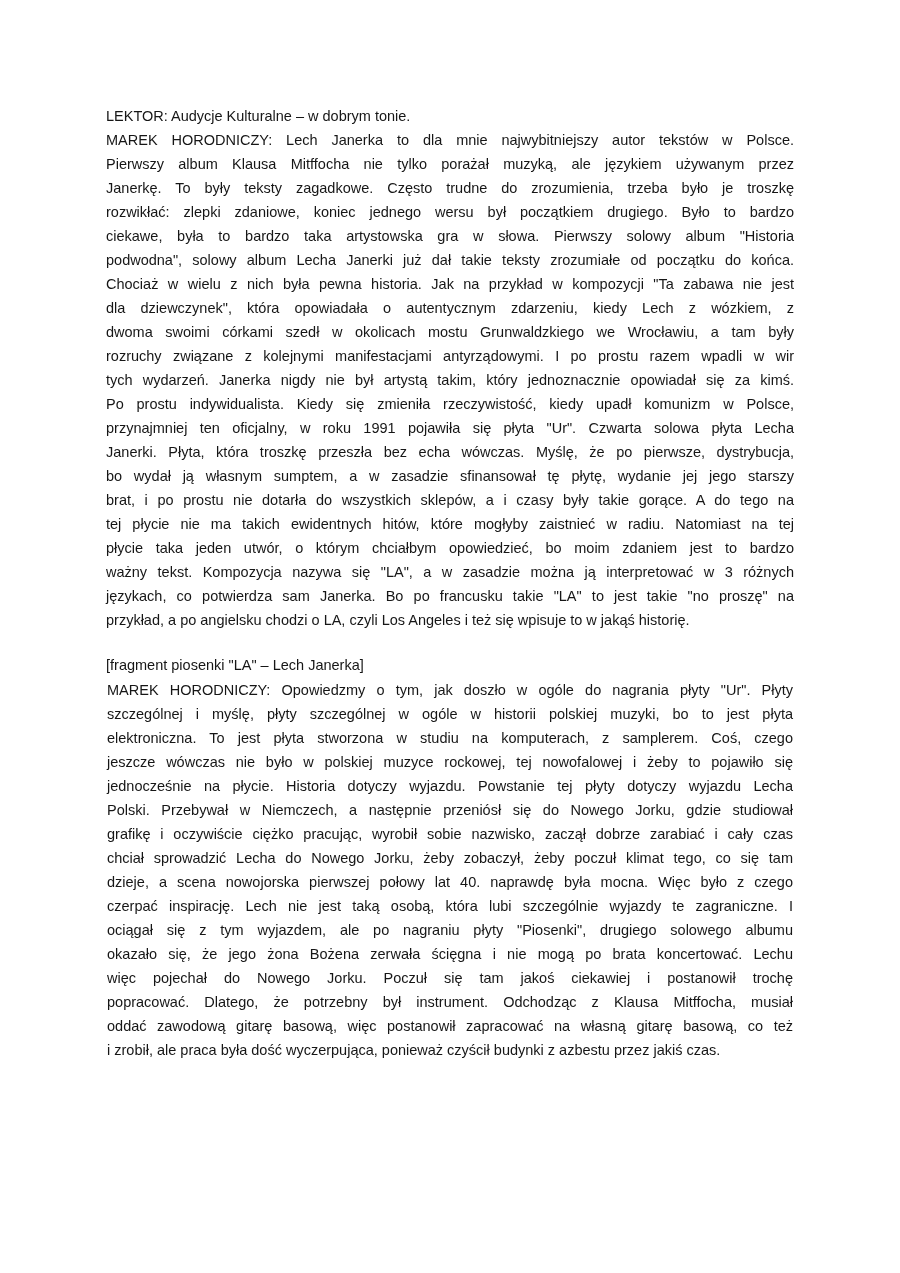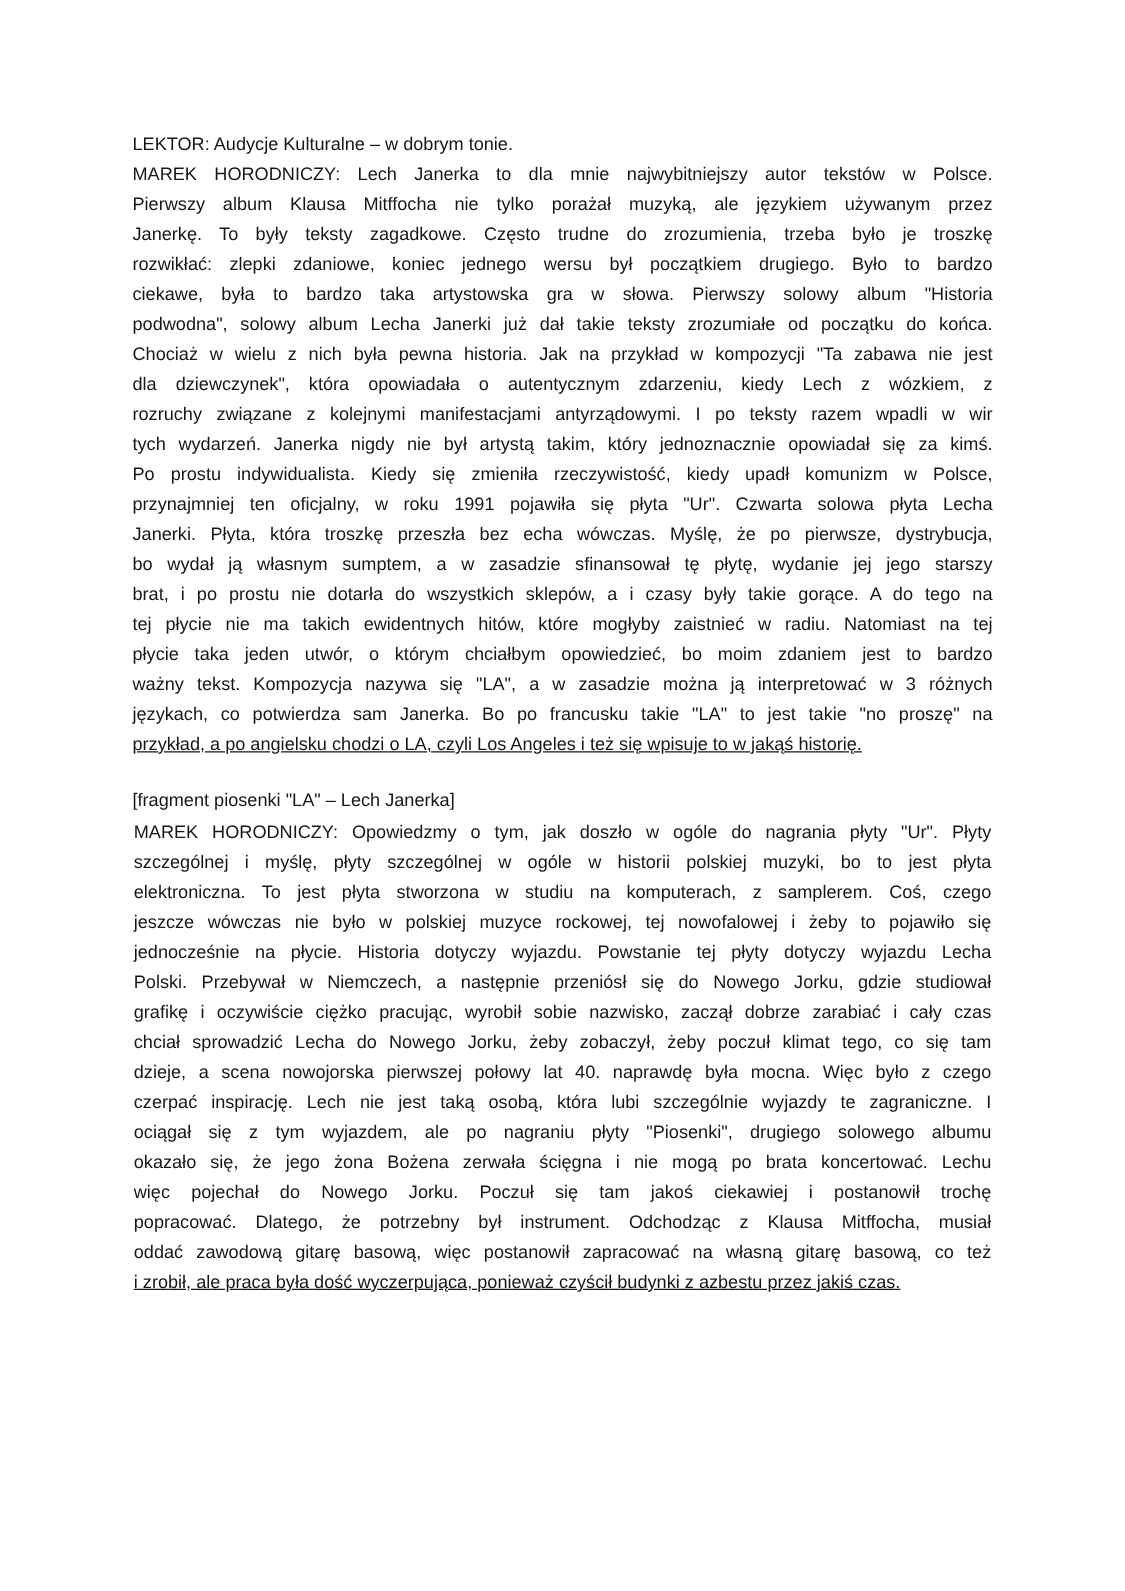--- a/index.html
+++ b/index.html
@@ -33,41 +33,41 @@
     .lektor-line   { margin: 0 0 43px 0; }
     .para-1        { margin: 0 0 21px 0; }
     .fragment-note { margin: 0 0 51px 0; }
     .para-2        { margin: 1px; }
     .para .line {
       text-align: justify;
       text-align-last: justify;
     }
     .para .line.last {
       text-align-last: left;
-      text-decoration: underline;
     }
   </style>
 </head>
 <body>
 
 <div class="page">
   <div class="doc-text">
 
     <p class="single-line lektor-line">LEKTOR: Audycje Kulturalne – w dobrym tonie.</p>
 
     <div class="para para-1">
         <div class="line">MAREK HORODNICZY: Lech Janerka to dla mnie najwybitniejszy autor tekstów w Polsce.</div>
         <div class="line">Pierwszy album Klausa Mitffocha nie tylko porażał muzyką, ale językiem używanym przez</div>
         <div class="line">Janerkę. To były teksty zagadkowe. Często trudne do zrozumienia, trzeba było je troszkę</div>
         <div class="line">rozwikłać: zlepki zdaniowe, koniec jednego wersu był początkiem drugiego. Było to bardzo</div>
         <div class="line">ciekawe, była to bardzo taka artystowska gra w słowa. Pierwszy solowy album "Historia</div>
         <div class="line">podwodna", solowy album Lecha Janerki już dał takie teksty zrozumiałe od początku do końca.</div>
         <div class="line">Chociaż w wielu z nich była pewna historia. Jak na przykład w kompozycji "Ta zabawa nie jest</div>
         <div class="line">dla dziewczynek", która opowiadała o autentycznym zdarzeniu, kiedy Lech z wózkiem, z</div>
-        <div class="line">rozruchy związane z kolejnymi manifestacjami antyrządowymi. I po teksty razem wpadli w wir</div>
+        <div class="line">dwoma swoimi córkami szedł w okolicach mostu Grunwaldzkiego we Wrocławiu, a tam były</div>
+        <div class="line">rozruchy związane z kolejnymi manifestacjami antyrządowymi. I po prostu razem wpadli w wir</div>
         <div class="line">tych wydarzeń. Janerka nigdy nie był artystą takim, który jednoznacznie opowiadał się za kimś.</div>
         <div class="line">Po prostu indywidualista. Kiedy się zmieniła rzeczywistość, kiedy upadł komunizm w Polsce,</div>
         <div class="line">przynajmniej ten oficjalny, w roku 1991 pojawiła się płyta "Ur". Czwarta solowa płyta Lecha</div>
         <div class="line">Janerki. Płyta, która troszkę przeszła bez echa wówczas. Myślę, że po pierwsze, dystrybucja,</div>
         <div class="line">bo wydał ją własnym sumptem, a w zasadzie sfinansował tę płytę, wydanie jej jego starszy</div>
         <div class="line">brat, i po prostu nie dotarła do wszystkich sklepów, a i czasy były takie gorące. A do tego na</div>
         <div class="line">tej płycie nie ma takich ewidentnych hitów, które mogłyby zaistnieć w radiu. Natomiast na tej</div>
         <div class="line">płycie taka jeden utwór, o którym chciałbym opowiedzieć, bo moim zdaniem jest to bardzo</div>
         <div class="line">ważny tekst. Kompozycja nazywa się "LA", a w zasadzie można ją interpretować w 3 różnych</div>
         <div class="line">językach, co potwierdza sam Janerka. Bo po francusku takie "LA" to jest takie "no proszę" na</div>

